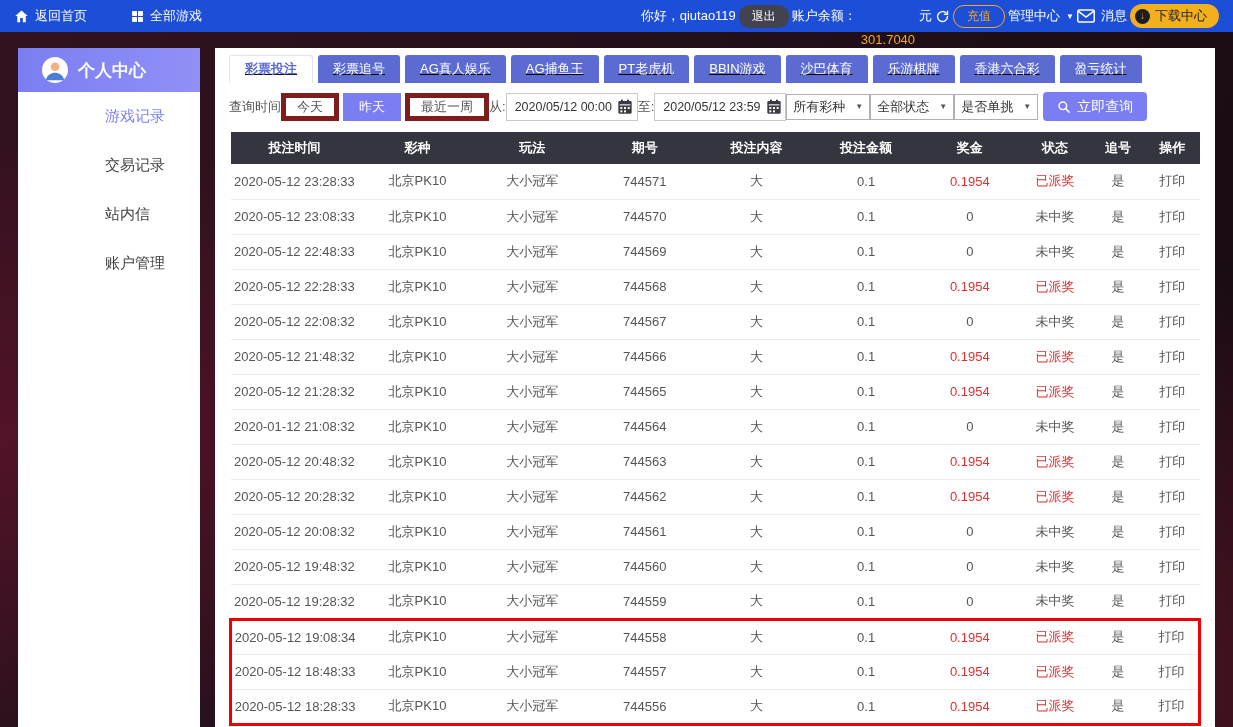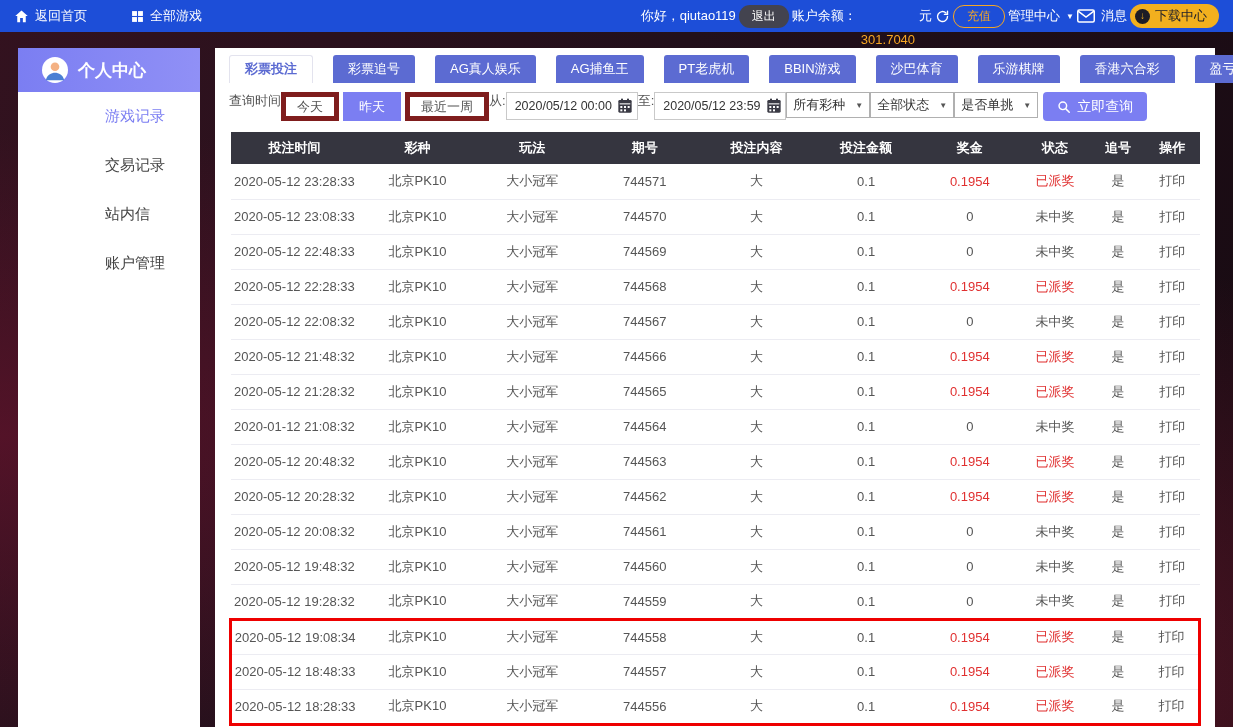--- a/index.html
+++ b/index.html
@@ -25,25 +25,25 @@
   .caret { font-size:8px; color:inherit; }
   .icon-wrap { display:inline-flex; align-items:center; }
   
   .content { display:flex; height:695px; padding:16px 18px 0; gap:15px; }
   .sidebar { width:182px; background:#fff; flex:none; }
   .sidebar-header { height:44px; background:linear-gradient(90deg,var(--accent-purple,#7b7ef2),#9090f6); display:flex; align-items:center; gap:10px; padding-left:24px; color:#fff; font-size:17px; font-weight:bold; }
   .side-item { padding:15px 0 15px 50px; font-size:15px; color:#444; cursor:pointer;margin-left:37px; }
   .side-item.active { color:var(--accent-purple,#7b7ef2); }
   .main { flex:1; background:#fff; display:flex; flex-direction:column; min-width:0; }
   
-  .tabs { display:flex; gap:20px; padding:7px 14px 0; }
+  .tabs { display:flex; gap:5px; padding:7px 14px 0;text-decoration:underline; }
   .tab { background:var(--tab-blue,#5c6bd2); color:#fff; font-size:13px; padding:0 15px; height:28px; line-height:28px; border-radius:3px 3px 0 0; cursor:pointer; white-space:nowrap; }
   .tab.active { background:#fff; color:var(--tab-blue,#5c6bd2); border:1px solid #e3e3ee; border-bottom:none; line-height:26px; font-weight:bold; }
   
-  .filterbar { display:flex; gap:0; padding:9px 14px 8px; font-size:13px; color:#555; }
+  .filterbar { display:flex; align-items:center; gap:0; padding:9px 14px 8px; font-size:13px; color:#555; }
   .quick-ranges { display:flex; gap:4px; }
   .range-btn { border:5px solid #7f1d1d; background:#fff; color:#555; font-size:13px; padding:0 11px; cursor:pointer; font-family:Liberation Serif, serif; }
   .range-btn.active { background:var(--accent-purple,#7b7ef2); border-color:var(--accent-purple,#7b7ef2); color:#fff; }
   .date-input { display:flex; align-items:center; justify-content:space-between; border:1px solid #c9c9c9; background:#fff; height:28px; padding:0 4px 0 8px; gap:5px; width:132px; cursor:text; }
   .date-text { font-size:12.5px; color:#333; white-space:nowrap; }
   .select { display:flex; align-items:center; justify-content:space-between; gap:8px; border:1px solid #b0b0b0; background:#fff; height:26px; padding:10px 6px; font-size:13px; color:#333; min-width:84px; cursor:pointer; }
   .select .caret { color:#555; }
   .query-btn { margin-left:5px; background:var(--accent-purple,#7b7ef2); color:#fff; border:none; border-radius:4px; height:29px; padding:0 14px; font-size:14px; display:flex; align-items:center; gap:6px; cursor:pointer; font-family:inherit; }
   
   .bet-table { width:calc(100% - 28px); margin:3px 14px 0; border-collapse:collapse; table-layout:fixed; }

